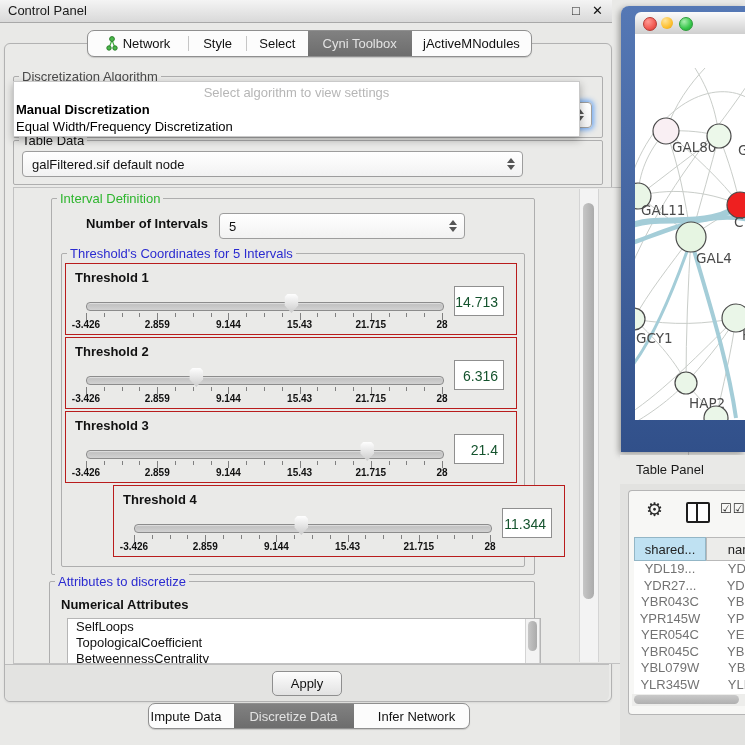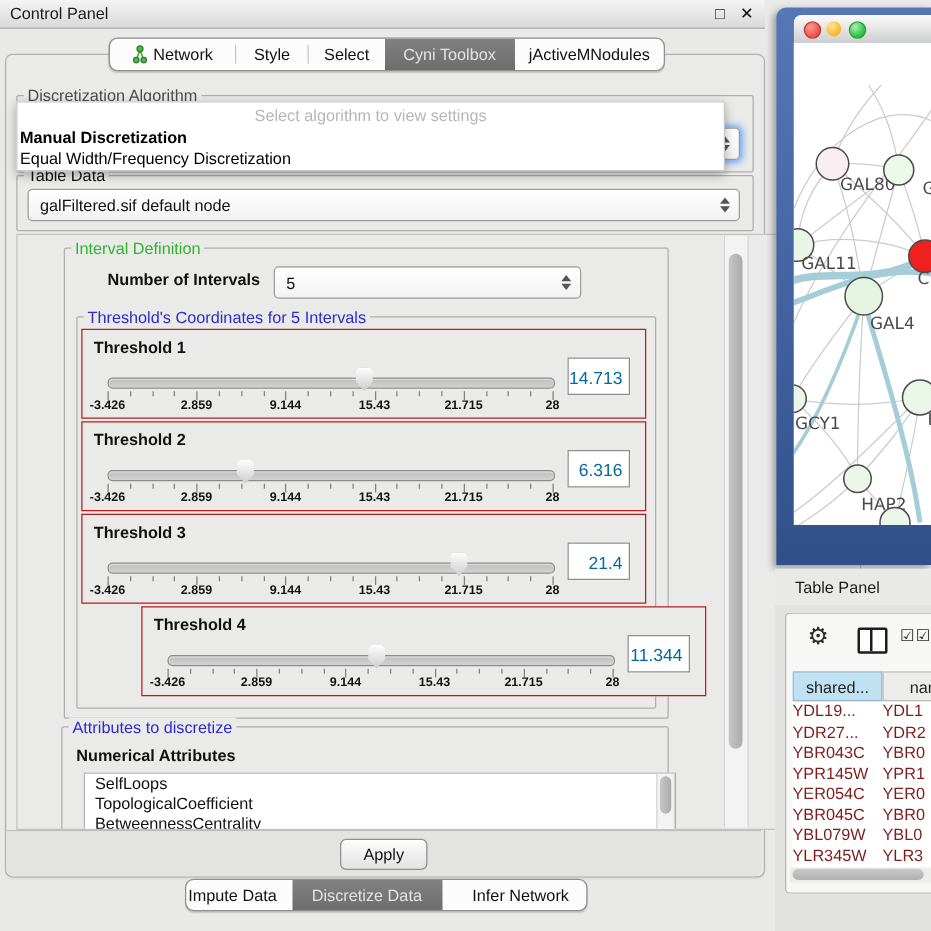--- a/index.html
+++ b/index.html
@@ -55,21 +55,21 @@
   .thr-thumb{position:absolute;top:30px;width:16px;height:19px;
     background:linear-gradient(#fefefe,#cccccc);
     clip-path:polygon(50% 100%,8% 60%,8% 14%,24% 0,76% 0,92% 14%,92% 60%);
     filter:drop-shadow(0 0 1px #777);}
   .tickrow{position:absolute;left:20px;top:49px;width:356px;height:8px;}
   .tick{position:absolute;top:0;width:1px;background:#808080;}
   .ticklabels{position:absolute;left:20px;top:55px;width:356px;height:12px;}
   .ticklabel{position:absolute;transform:translateX(-50%);font-size:10px;
     font-weight:bold;color:#111;white-space:nowrap;}
   .thr-value{position:absolute;left:388px;top:22px;width:50px;height:30px;
-    background:#fff;border:1px solid #8f8f8f;font-size:14px;color:#0369a1;
+    background:#fff;border:1px solid #8f8f8f;font-size:14px;color:#14532d;
     text-align:right;line-height:30px;padding-right:5px;box-sizing:border-box;}
   
   .attrlist{background:#fff;border:1px solid #b5b5b5;overflow:hidden;}
   .attritem{font-size:13px;color:#111;height:16px;line-height:16px;padding-left:8px;}
   
   .sb-v-track{background:#f3f3f3;border-left:1px solid #d4d4d4;border-right:1px solid #d4d4d4;}
   .sb-thumb{background:linear-gradient(90deg,#c6c6c6,#ababab);border-radius:6px;}
   .sb-h-thumb{background:linear-gradient(#c9c9c9,#b0b0b0);border-radius:5px;}
   
   .apply-strip{left:5px;top:664px;width:604px;height:36px;background:#e3e3e1;
@@ -96,21 +96,21 @@
     border-radius:2px;background:#fff;}
   .tp-split::after{content:"";position:absolute;left:8px;top:0;bottom:0;width:2px;background:#1d1d1d;}
   .tp-checks{left:720px;top:501px;font-size:13px;color:#2a2a2a;letter-spacing:1px;white-space:nowrap;}
   .tp-table{left:634px;top:537px;width:111px;height:158px;overflow:hidden;background:#fff;}
   .tp-hrow{display:flex;height:24px;}
   .tp-hcell{box-sizing:border-box;border:1px solid #b9b9b9;font-size:13px;color:#222;
     display:flex;align-items:center;justify-content:center;flex:none;}
   .tp-hc1{width:72px;background:#bfe1f2;border-color:#93b6c6;}
   .tp-hc2{width:76px;background:#ececea;}
   .tp-row{display:flex;height:16.5px;}
-  .tp-cell{flex:none;font-size:13px;color:#7f1d1d;text-align:left;
+  .tp-cell{flex:none;font-size:13px;color:#737373;text-align:center;
     height:16.5px;line-height:16.5px;overflow:hidden;white-space:nowrap;}
   .tp-c1{width:72px;}
   .tp-c2{width:76px;}
   .txt{white-space:nowrap;}
 </style>
 </head>
 <body>
 
 <div id="root">
 
@@ -160,21 +160,21 @@
   </div>
 
   <div class="abs popup">
     <div class="hint">Select algorithm to view settings</div>
     <div class="opt1">Manual Discretization</div>
     <div class="opt2">Equal Width/Frequency Discretization</div>
   </div>
 
   <div class="abs group" style="left:13px;top:140px;width:588px;height:43px;"></div>
   <div class="abs grouplabel g-black" style="left:19px;top:133px;">Table Data</div>
-  <div class="abs combo" style="left:22px;top:151px;width:570px;height:26px;">
+  <div class="abs combo" style="left:22px;top:151px;width:501px;height:26px;">
     <span class="txt">galFiltered.sif default node</span>
     <span class="stepper">
         <span class="up"></span>
         <span class="dn"></span>
       </span>
   </div>
 
   <div class="abs" style="left:13px;top:187px;width:676px;height:477px;border:1px solid #c2c2c2;box-sizing:border-box;overflow:hidden;background:#eaeae8;">
 
     <div class="group abs" style="left:37px;top:10px;width:482px;height:375px;"></div>

